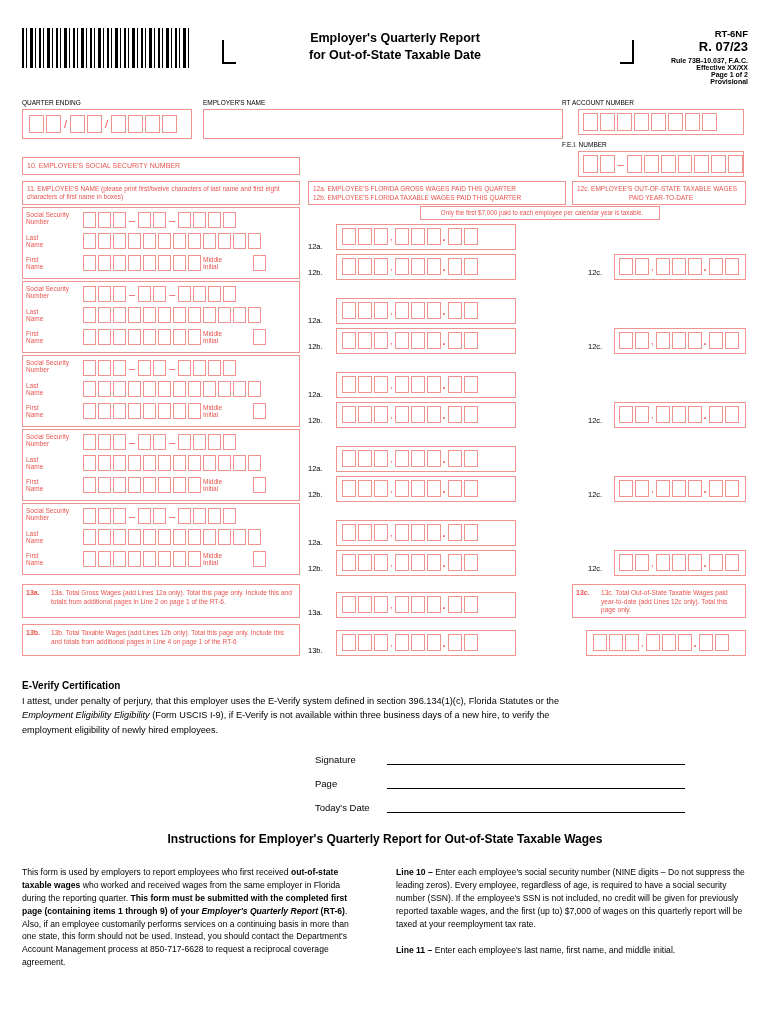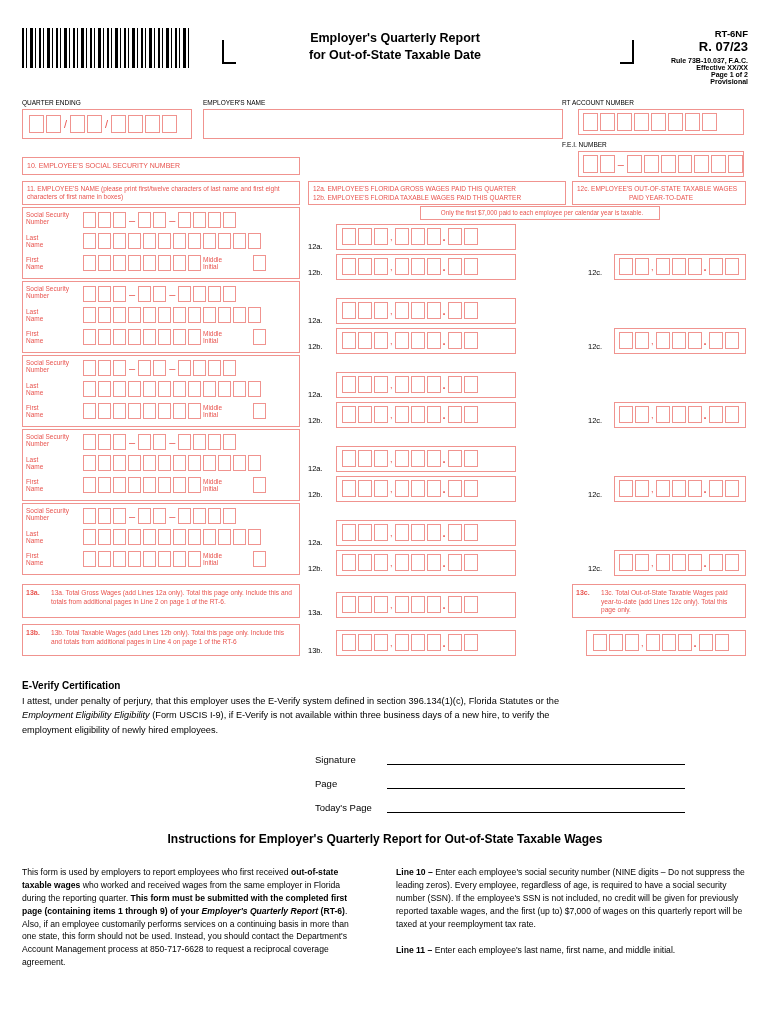--- a/index.html
+++ b/index.html
@@ -639,21 +639,21 @@
   <div style="position:absolute;left:315px;top:752px;width:370px;font-size:9.5px;">
     <div style="display:flex;align-items:flex-end;margin-bottom:11px;">
       <div style="width:72px;">Signature</div>
       <div style="flex:1;border-bottom:1px solid #000;height:12px;"></div>
     </div>
     <div style="display:flex;align-items:flex-end;margin-bottom:11px;">
       <div style="width:72px;">Page</div>
       <div style="flex:1;border-bottom:1px solid #000;height:12px;"></div>
     </div>
     <div style="display:flex;align-items:flex-end;">
-      <div style="width:72px;">Today's Page</div>
+      <div style="width:72px;">Today's Date</div>
       <div style="flex:1;border-bottom:1px solid #000;height:12px;"></div>
     </div>
   </div>
 
   <div style="position:absolute;left:22px;top:832px;width:726px;text-align:center;font-size:12px;font-weight:bold;">Instructions for Employer's Quarterly Report for Out-of-State Taxable Wages</div>
 
   <div style="position:absolute;left:22px;top:866px;width:340px;" class="instr">
     <p style="margin:0;">
       <span>This form is used by employers to report employees who first received </span><b>out-of-state taxable wages</b><span> who worked and received wages from the same employer in Florida during the reporting quarter. </span><b>This form must be submitted with the completed first page (containing items 1 through 9) of your </b><b><i>Employer's Quarterly Report </i></b><b>(RT-6)</b><span>. Also, if an employee customarily performs services on a continuing basis in more than one state, this form should not be used. Instead, you should contact the Department's Account Management process at 850-717-6628 to request a reciprocal coverage agreement.</span>
     </p>

